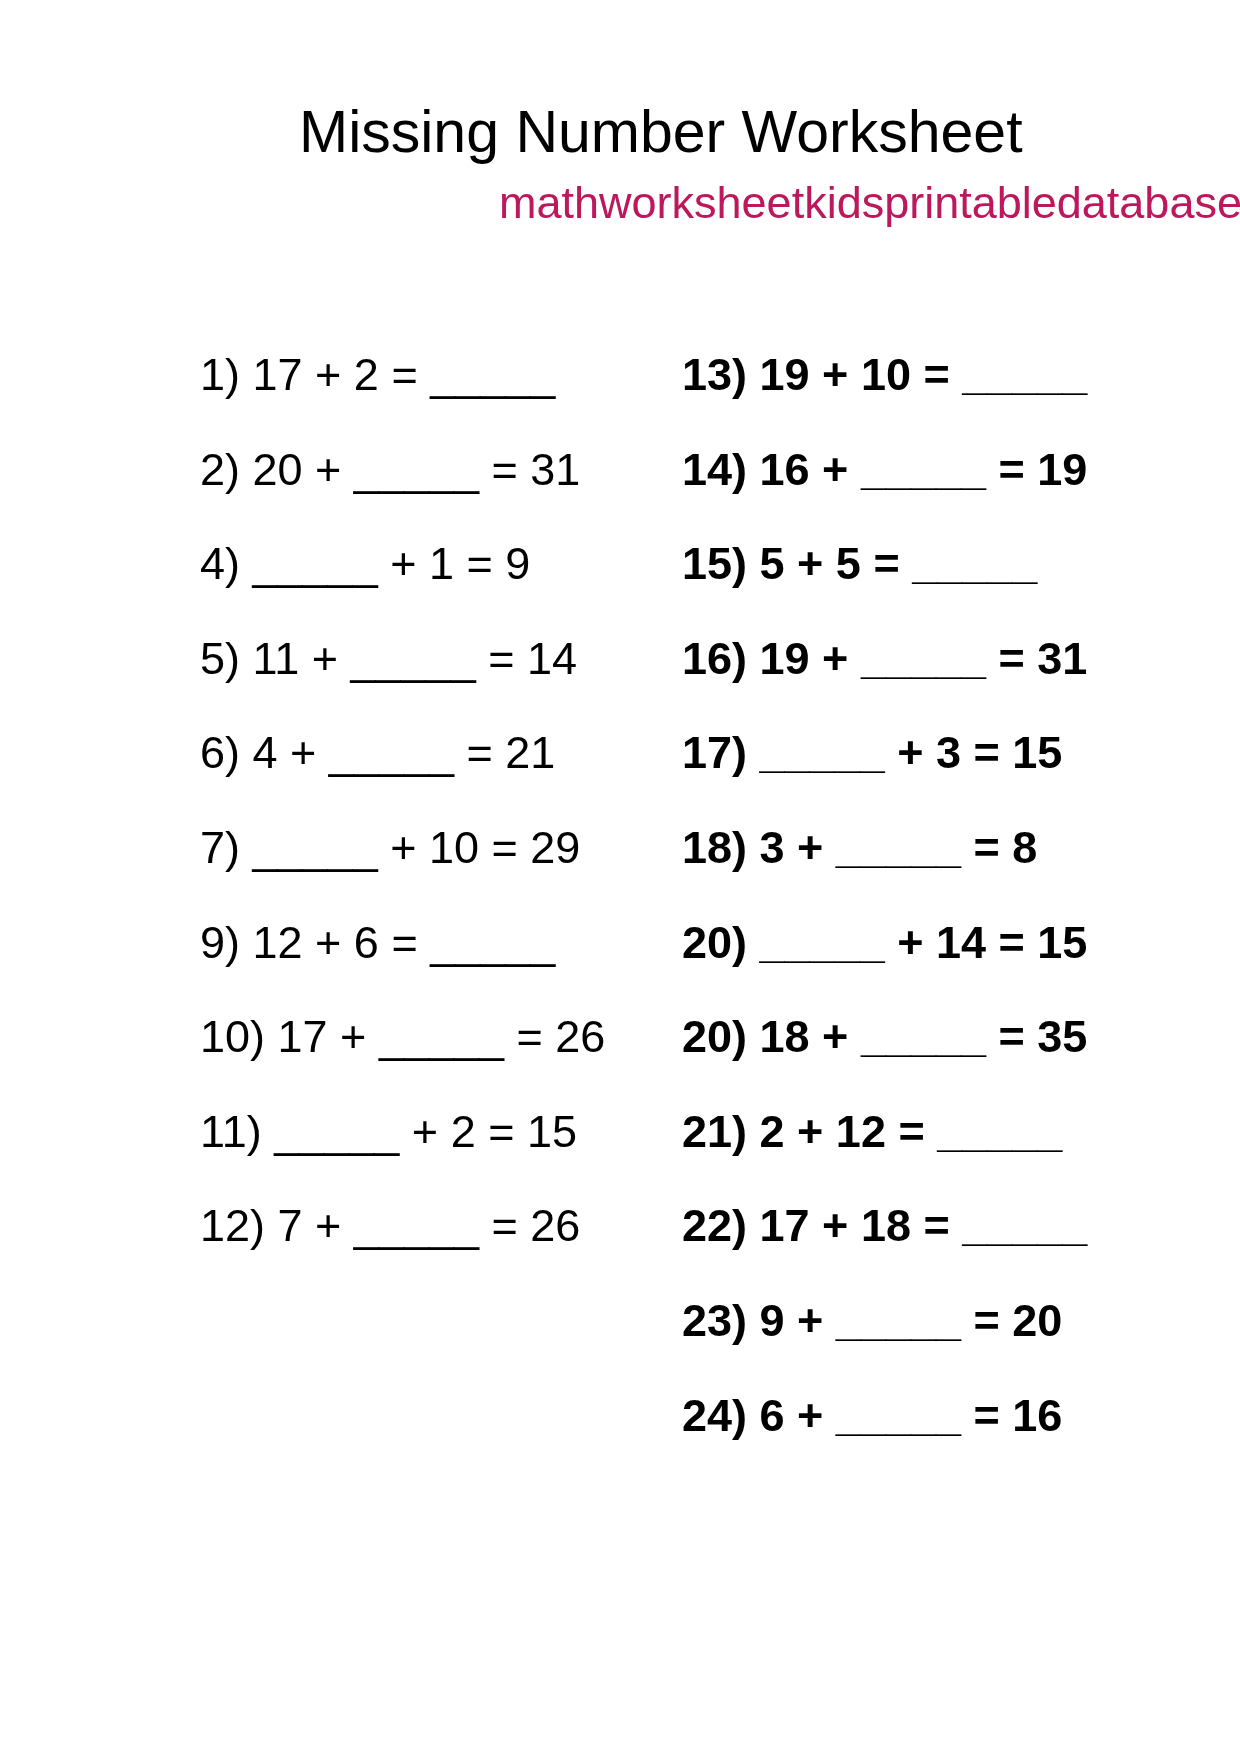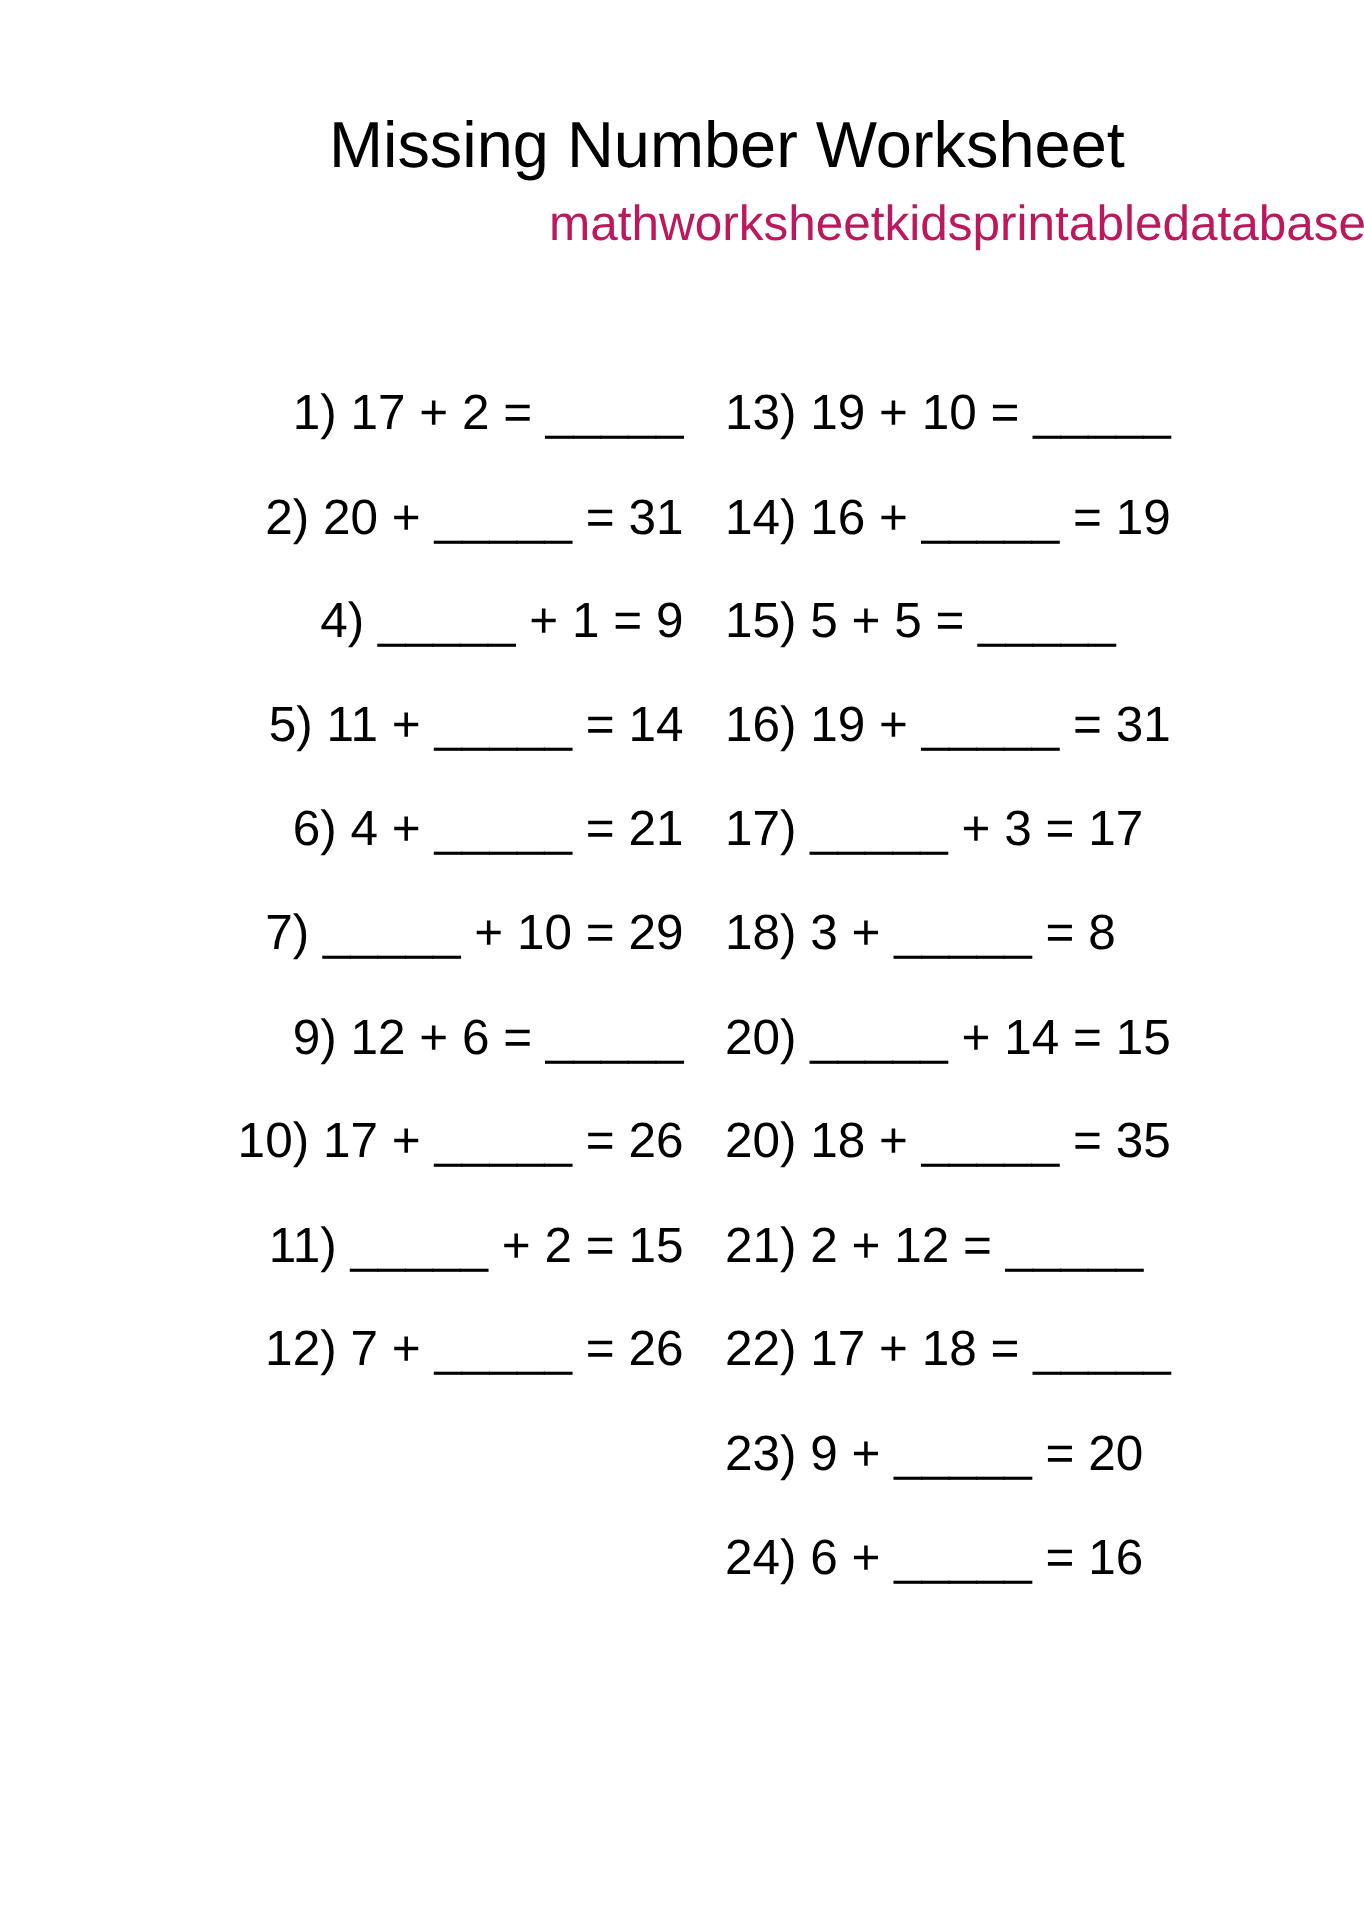--- a/index.html
+++ b/index.html
@@ -36,22 +36,22 @@
       top: 178px;
       font-size: 45px;
       line-height: 50px;
       white-space: nowrap;
       color: #be185d;
     }
     .column {
       position: absolute;
       top: 348px;
     }
-    .column.left { left: 216px; text-align: right; }
-    .column.right { left: 659px; }
+    .column.left { left: 200px; }
+    .column.right { left: 682px; font-weight: bold; }
     .problem {
       height: 94.6px;
       font-size: 45px;
       line-height: 54px;
       white-space: nowrap;
     }
     .problem span { white-space: pre; }
   </style>
 </head>
 <body>
@@ -70,21 +70,21 @@
   <div class="problem"><span>10)</span> <span>17 + _____ = 26</span></div>
   <div class="problem"><span>11)</span> <span>_____ + 2 = 15</span></div>
   <div class="problem"><span>12)</span> <span>7 + _____ = 26</span></div>
 </div>
 
 <div class="column right">
   <div class="problem"><span>13)</span> <span>19 + 10 = _____</span></div>
   <div class="problem"><span>14)</span> <span>16 + _____ = 19</span></div>
   <div class="problem"><span>15)</span> <span>5 + 5 = _____</span></div>
   <div class="problem"><span>16)</span> <span>19 + _____ = 31</span></div>
-  <div class="problem"><span>17)</span> <span>_____ + 3 = 17</span></div>
+  <div class="problem"><span>17)</span> <span>_____ + 3 = 15</span></div>
   <div class="problem"><span>18)</span> <span>3 + _____ = 8</span></div>
   <div class="problem"><span>20)</span> <span>_____ + 14 = 15</span></div>
   <div class="problem"><span>20)</span> <span>18 + _____ = 35</span></div>
   <div class="problem"><span>21)</span> <span>2 + 12 = _____</span></div>
   <div class="problem"><span>22)</span> <span>17 + 18 = _____</span></div>
   <div class="problem"><span>23)</span> <span>9 + _____ = 20</span></div>
   <div class="problem"><span>24)</span> <span>6 + _____ = 16</span></div>
 </div>
 
 </body></html>

